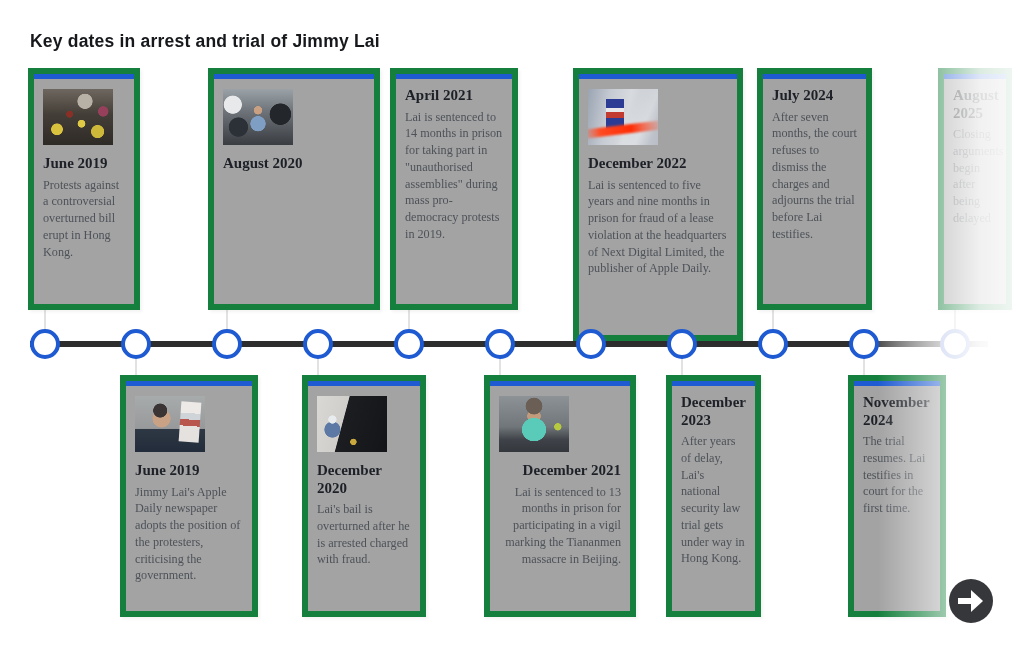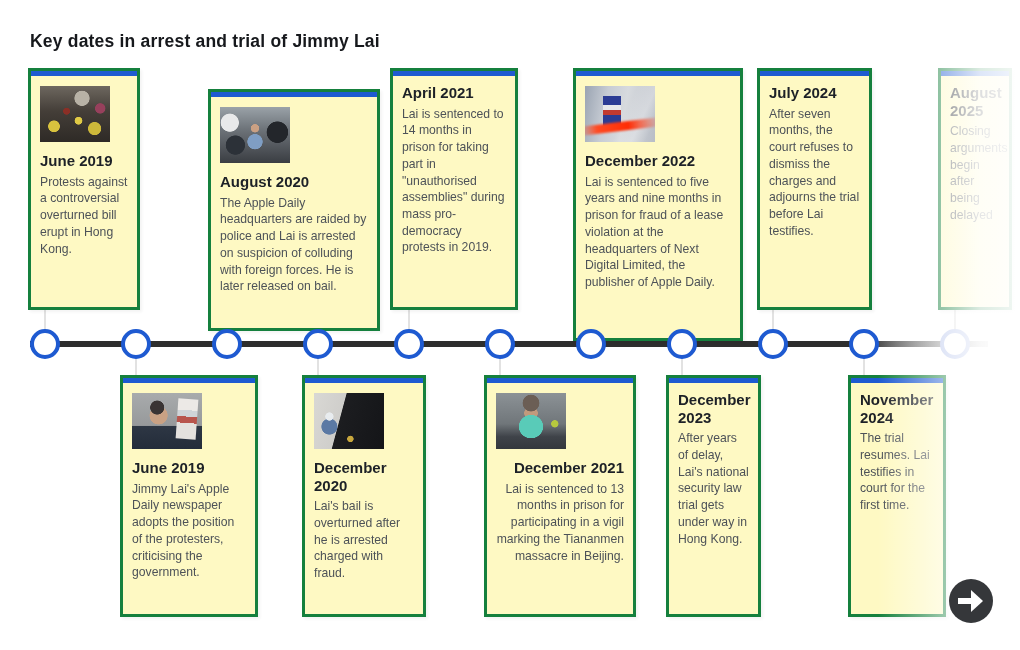--- a/index.html
+++ b/index.html
@@ -11,22 +11,22 @@
 
   
   .tl-line{position:absolute;left:30px;top:341px;width:958px;height:6px;z-index:1;
     background:linear-gradient(to right,#2e2e2e 0%,#2e2e2e 86%,#8d8d8d 94%,#dcdcdc 100%);}
   .tl-node{position:absolute;top:329px;width:22px;height:22px;border-radius:50%;
     background:#fff;border:4px solid var(--accent,#1e5ad1);z-index:3;box-sizing:content-box;}
   .tl-node.faded{border-color:#b9c6ec;}
   .connector{position:absolute;width:2px;background:#e2e2e2;z-index:1;}
 
   
-  .card{position:absolute;background:#fef9c3;border:3px solid #15803d;box-sizing:border-box;
-    box-shadow:2px 2px 3px rgba(0,0,0,.05);z-index:2;overflow:hidden;}
+  .card{position:absolute;background:#a3a3a3;border:6px solid #15803d;box-sizing:border-box;
+    box-shadow:2px 2px 3px rgba(0,0,0,.05);z-index:2;overflow:hidden;font-family:Liberation Serif, serif;}
   .card-bar{position:absolute;top:0;left:0;right:0;height:5px;background:var(--accent,#1e5ad1);}
   .card-body{padding:13px 9px 8px 9px;}
   .card h3{margin:0 0 4px 0;font-size:15px;line-height:1.18;font-weight:700;color:#1d2127;}
   .card p{margin:0;font-size:12.2px;line-height:1.37;color:#4d5258;}
 
   
   .photo{width:70px;height:56px;margin:2px 0 10px 0;position:relative;overflow:hidden;}
   .photo-protest-crowd-photo{background:
     radial-gradient(circle at 20% 72%,#d8c23e 0 8%,transparent 9%),
     radial-gradient(circle at 55% 62%,#e0ca45 0 7%,transparent 8%),
@@ -99,26 +99,25 @@
       <div class="card" style="left: 120px; width: 138px; top: 375px; height: 242px;">
         <div class="card-bar"></div>
         <div class="card-body">
           <div class="photo photo-lai-newspaper-photo"></div>
           <h3>June 2019</h3>
           <p>Jimmy Lai's Apple Daily newspaper adopts the position of the protesters, criticising the government.</p>
         </div>
       </div>
       <div class="connector" style="left: 135px; top: 358px; height: 17px;"></div>
       <div class="tl-node" style="left: 121px;"></div>
-      <div class="card" style="left: 208px; width: 172px; top: 68px; height: 242px; margin-top: 21px;">
+      <div class="card" style="left: 208px; width: 172px; top: 68px; height: 242px;">
         <div class="card-bar"></div>
         <div class="card-body">
           <div class="photo photo-lai-arrest-crowd-photo"></div>
           <h3>August 2020</h3>
-          <p>The Apple Daily headquarters are raided by police and Lai is arrested on suspicion of colluding with foreign forces. He is later released on bail.</p>
         </div>
       </div>
       <div class="connector" style="left: 226px; top: 310px; height: 20px;"></div>
       <div class="tl-node" style="left: 212px;"></div>
       <div class="card" style="left: 302px; width: 124px; top: 375px; height: 242px;">
         <div class="card-bar"></div>
         <div class="card-body">
           <div class="photo photo-prison-van-photo"></div>
           <h3>December 2020</h3>
           <p>Lai's bail is overturned after he is arrested charged with fraud.</p>

